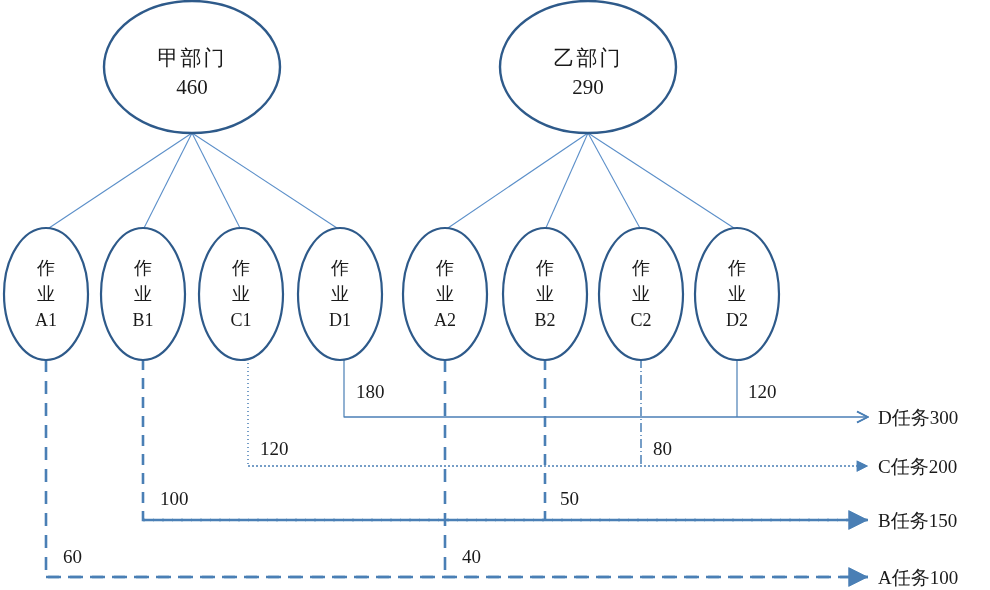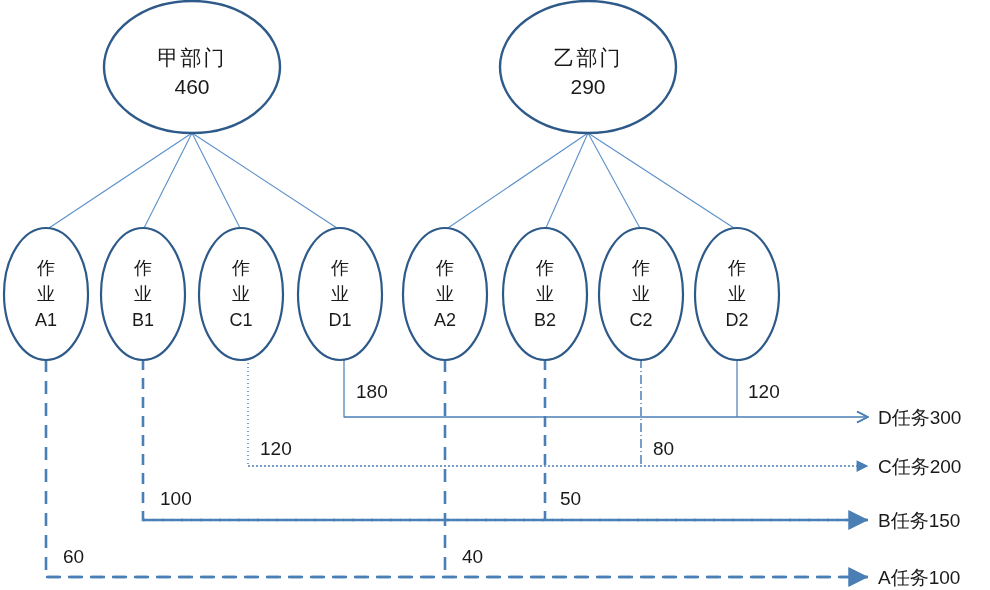--- a/index.html
+++ b/index.html
@@ -10,20 +10,21 @@
   body {
     width: 990px;
     height: 590px;
     font-family: "Liberation Sans", "DejaVu Sans", sans-serif;
     overflow: hidden;
   }
   #diagram-root {
     position: relative;
     width: 990px;
     height: 522px;
+    font-family: Liberation Serif, serif;
   }
   svg.canvas {
     position: absolute;
     top: 0;
     left: 0;
     width: 990px;
     height: 590px;
   }
   .node-ellipse {
     fill: #ffffff;

